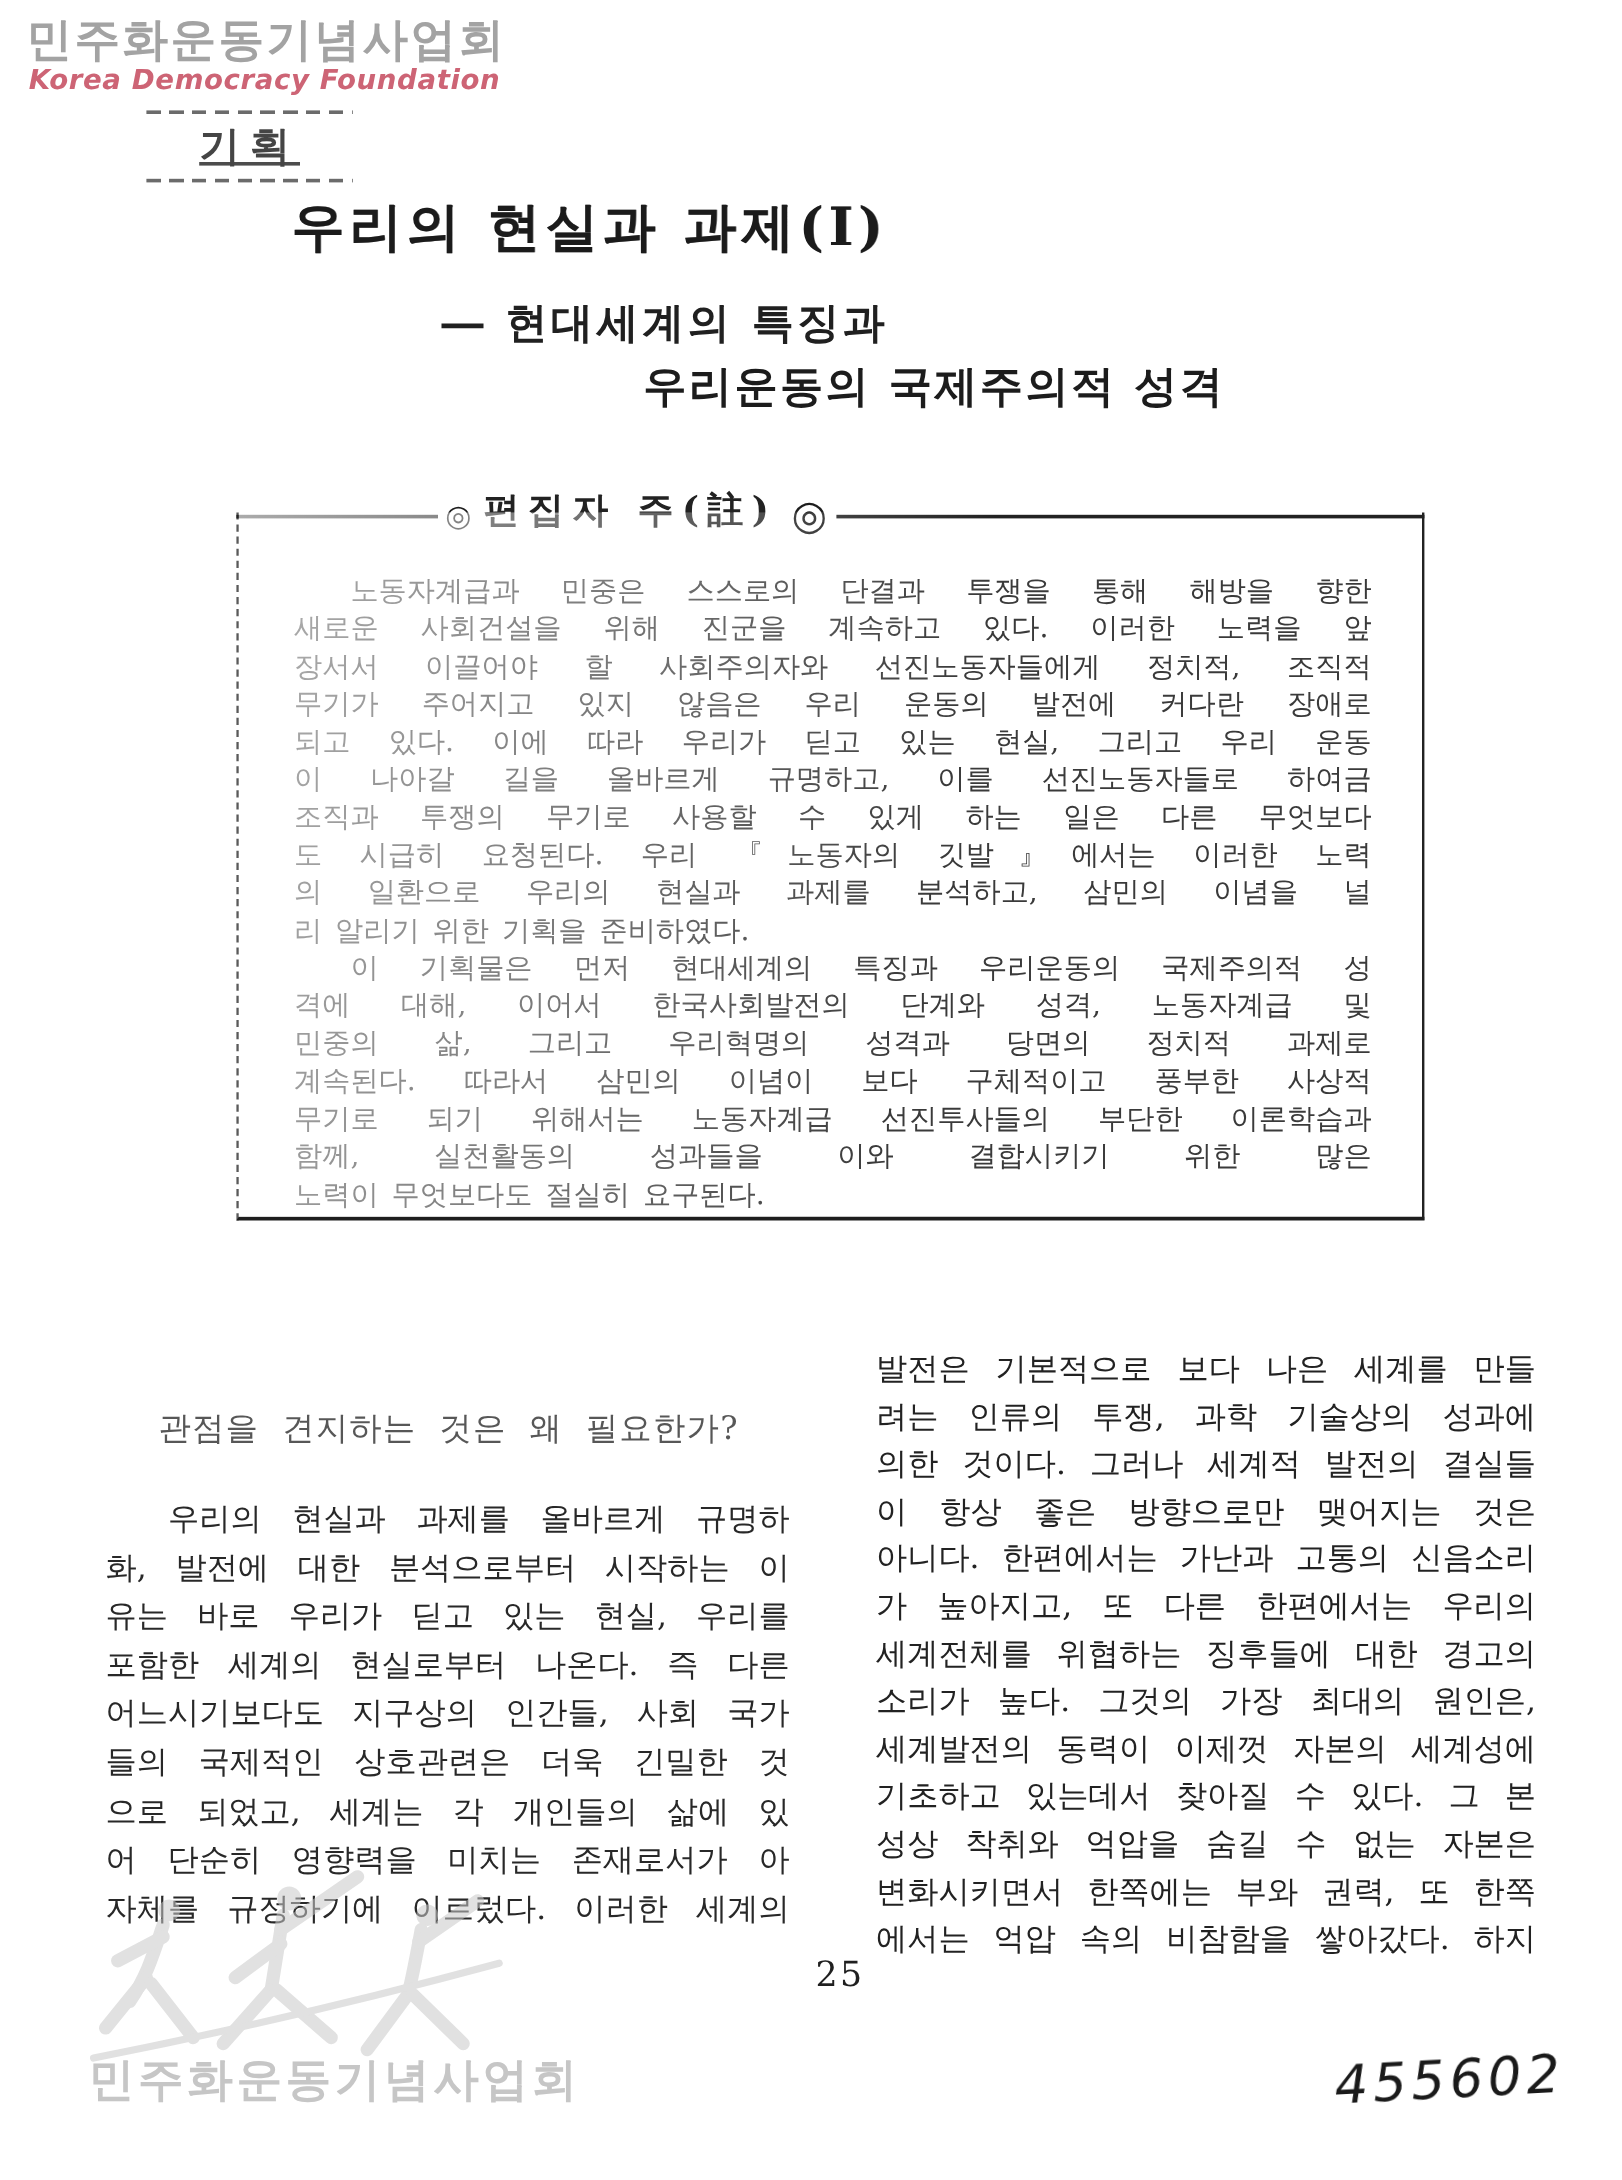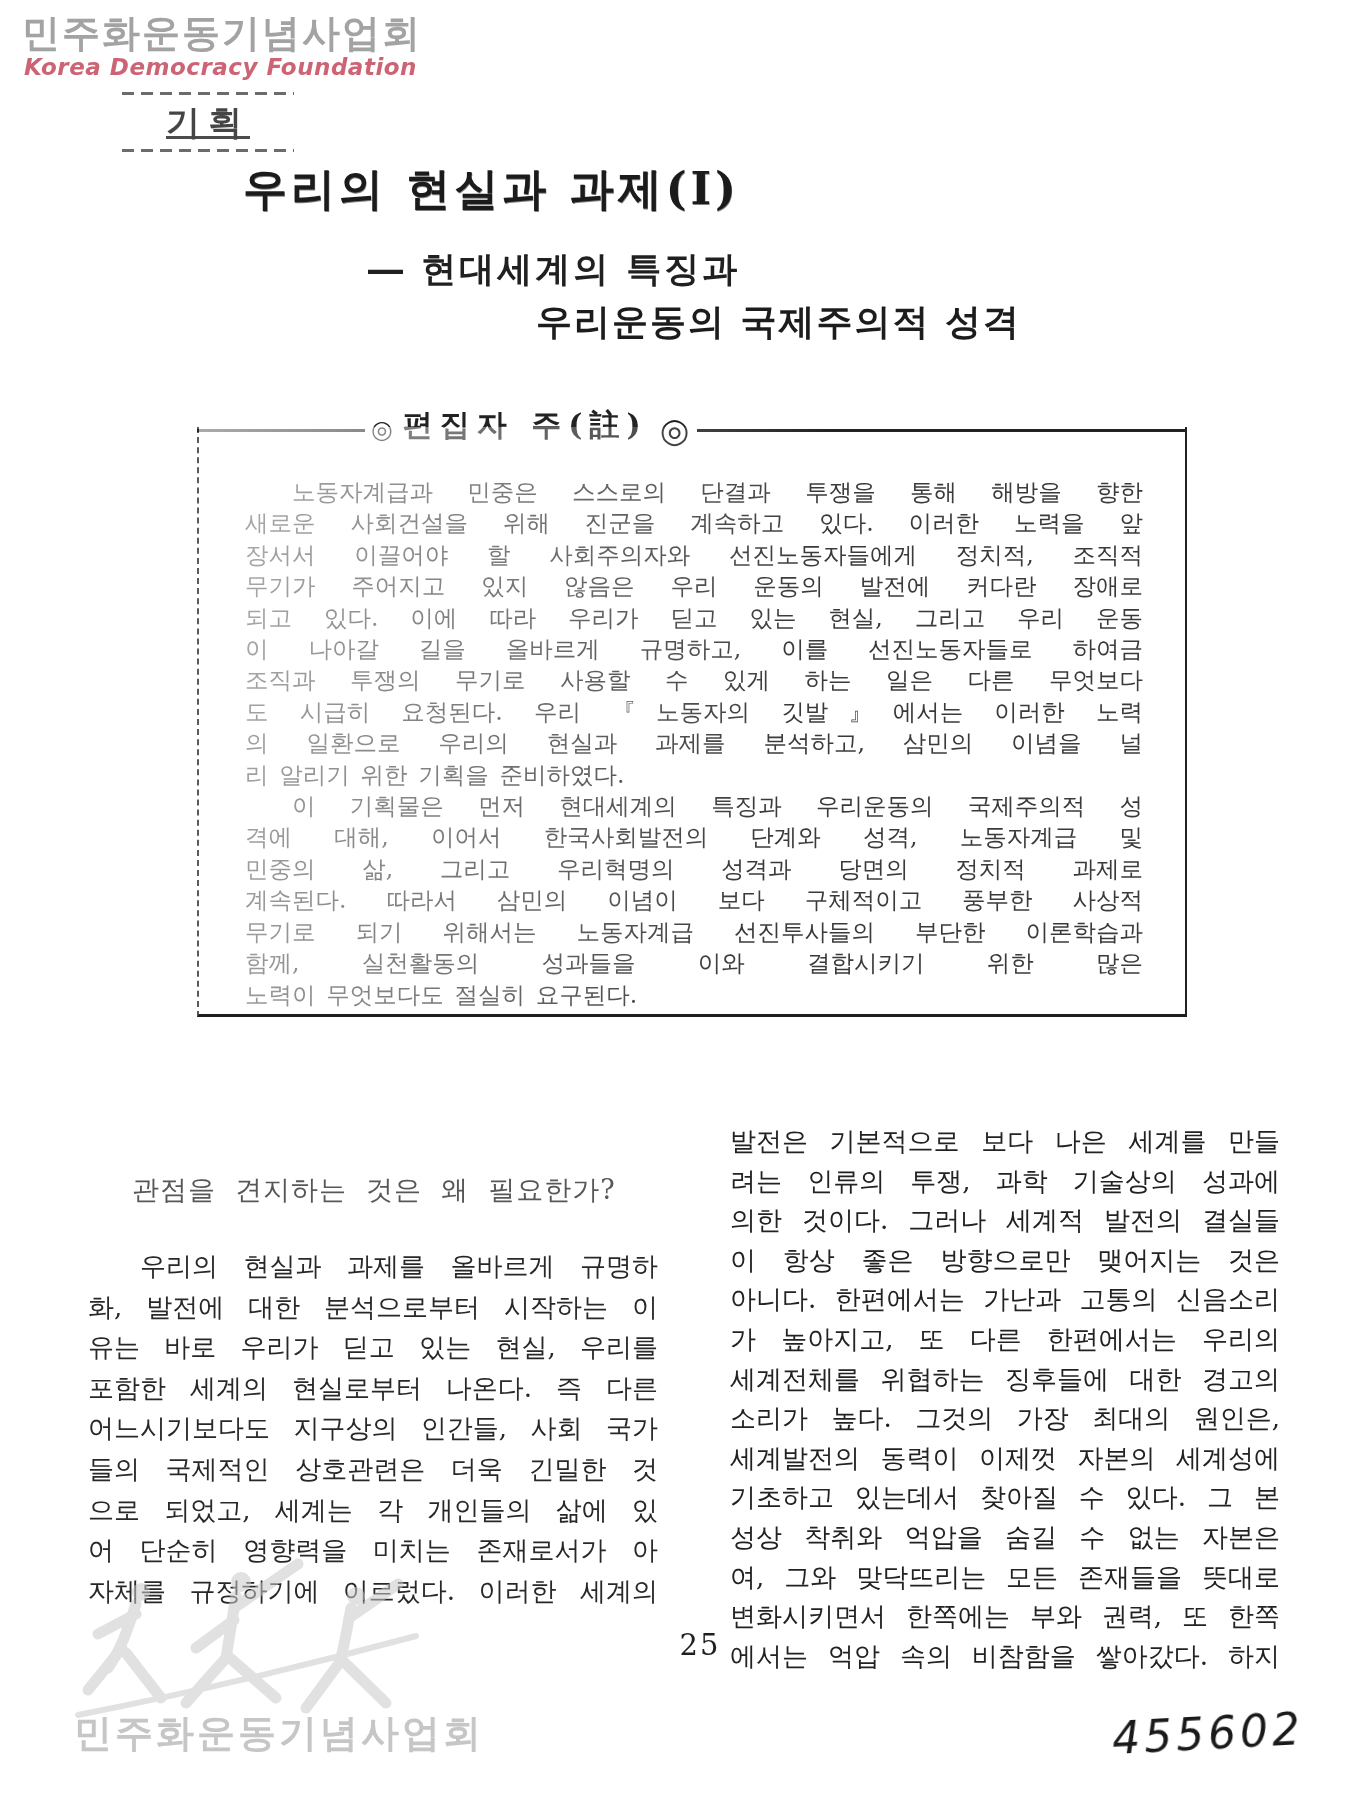--- a/index.html
+++ b/index.html
@@ -178,21 +178,20 @@
       <div class="tline">려는 인류의 투쟁, 과학 기술상의 성과에</div>
       <div class="tline">의한 것이다. 그러나 세계적 발전의 결실들</div>
       <div class="tline">이 항상 좋은 방향으로만 맺어지는 것은</div>
       <div class="tline">아니다. 한편에서는 가난과 고통의 신음소리</div>
       <div class="tline">가 높아지고, 또 다른 한편에서는 우리의</div>
       <div class="tline">세계전체를 위협하는 징후들에 대한 경고의</div>
       <div class="tline">소리가 높다. 그것의 가장 최대의 원인은,</div>
       <div class="tline">세계발전의 동력이 이제껏 자본의 세계성에</div>
       <div class="tline">기초하고 있는데서 찾아질 수 있다. 그 본</div>
       <div class="tline">성상 착취와 억압을 숨길 수 없는 자본은</div>
-      <div class="tline">여, 그와 맞닥뜨리는 모든 존재들을 뜻대로</div>
       <div class="tline">변화시키면서 한쪽에는 부와 권력, 또 한쪽</div>
       <div class="tline">에서는 억압 속의 비참함을 쌓아갔다. 하지</div>
     </div>
 
   <svg class="abs wm-fig" width="360" height="190" viewBox="0 0 360 190">
     <g fill="none" stroke="#c9c9c9" stroke-width="11" stroke-linecap="round">
       <circle cx="75" cy="52" r="9" fill="#c9c9c9" stroke="none"></circle>
       <path d="M70,64 C62,88 56,108 42,128"></path>
       <path d="M70,74 L32,94"></path>
       <path d="M56,108 L22,150"></path>

